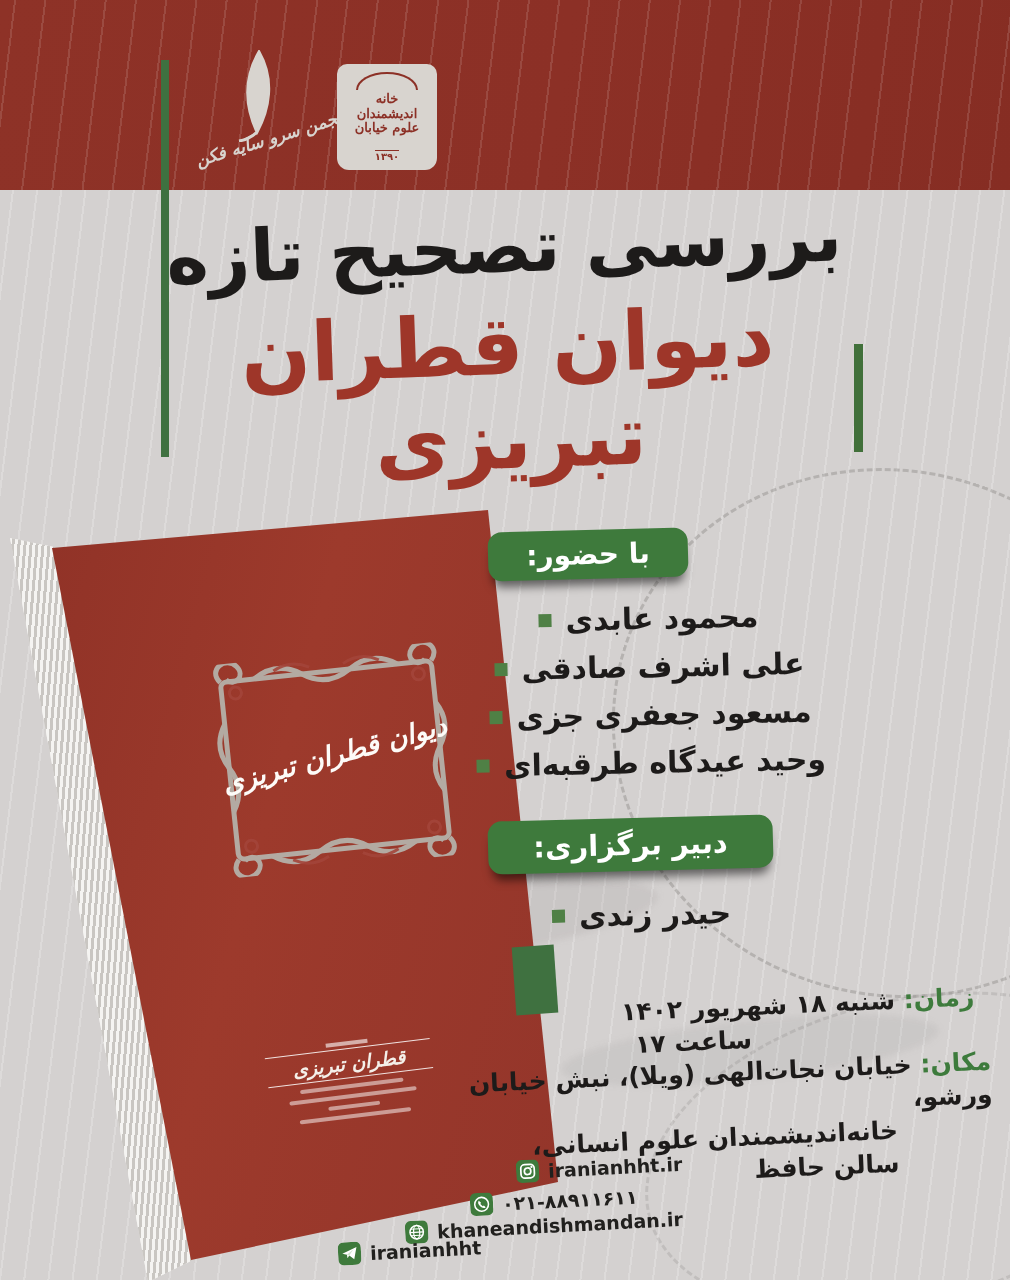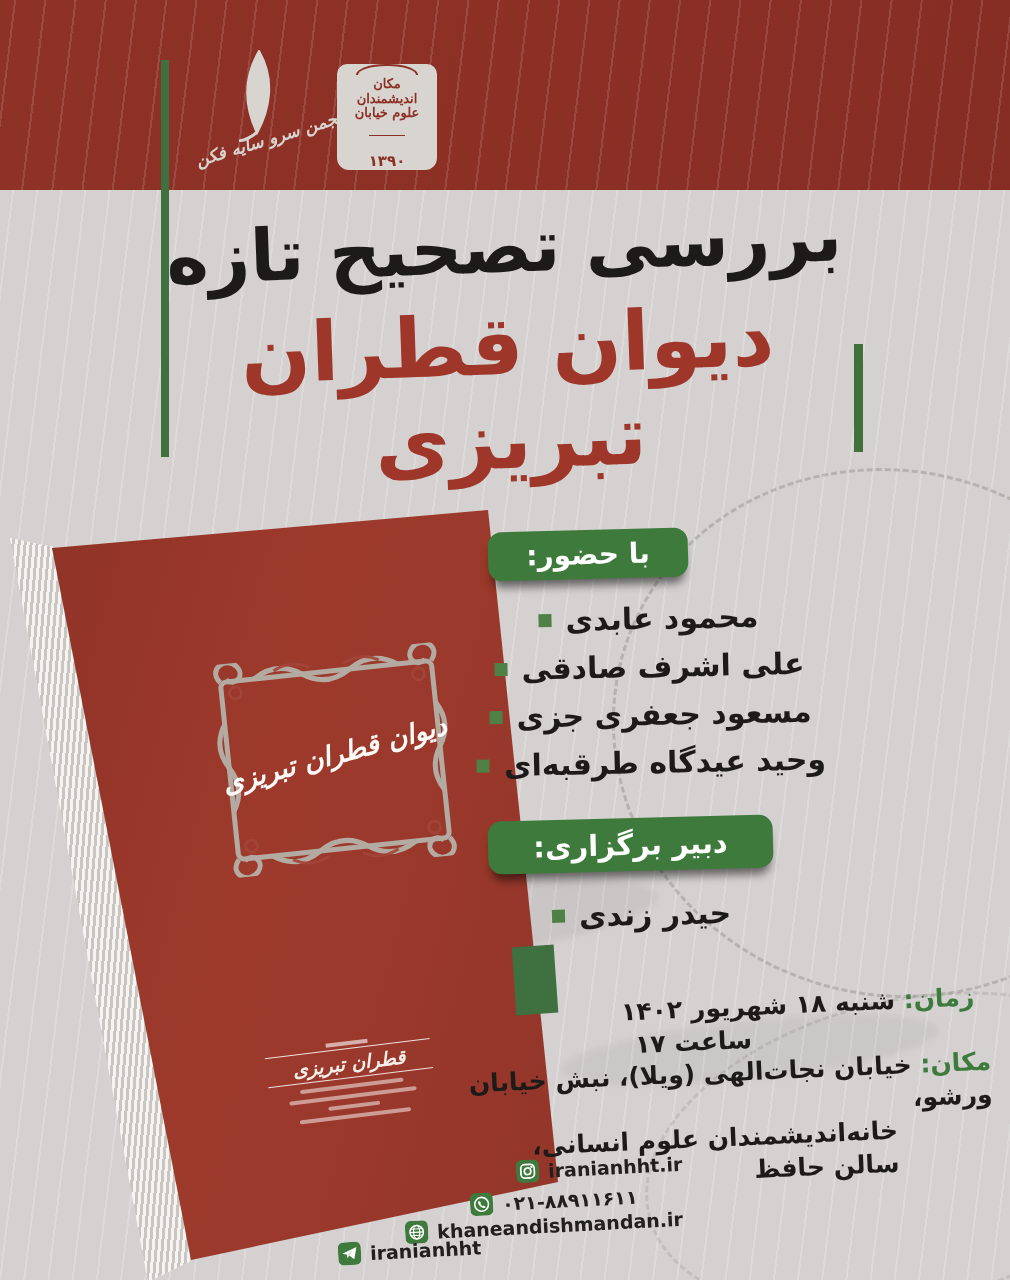--- a/index.html
+++ b/index.html
@@ -33,21 +33,21 @@
     font-family:"DejaVu Serif",serif;letter-spacing:1px;white-space:nowrap;
   }
   .stamp{
     position:absolute;left:337px;top:64px;width:100px;height:106px;
     background:#d8d4cf;border-radius:10px 10px 12px 12px;
     display:flex;flex-direction:column;align-items:center;justify-content:center;
     color:#8c3026;text-align:center;direction:rtl;
   }
   .stamp .arch{width:58px;height:16px;border-radius:50% 50% 0 0/100% 100% 0 0;border:2px solid #8c3026;border-bottom:none;margin-bottom:2px;}
   .stamp .l{font-weight:bold;font-size:13px;line-height:1.12;font-family:"DejaVu Serif",serif;}
-  .stamp .yr{margin-top:14px;font-size:15px;font-weight:bold;letter-spacing:2px;border-top:1px solid #8c3026;padding-top:16px;}
+  .stamp .yr{margin-top:14px;font-size:10px;font-weight:bold;letter-spacing:2px;border-top:1px solid #8c3026;padding-top:0;}
 
   
   .titles{
     position:absolute;left:150px;top:206px;width:715px;z-index:2;
     text-align:center;transform:rotate(-2deg);direction:rtl;
   }
   .title1{font-size:72px;font-weight:900;color:#1d1b1a;line-height:1.15;letter-spacing:-1px;}
   .title2{font-size:82px;font-weight:900;color:#9e3629;line-height:1.15;margin-top:10px;}
   .title-bar{position:absolute;left:854px;top:344px;width:9px;height:108px;background:#41703a;z-index:2;}
 
@@ -135,21 +135,21 @@
 
     <div class="logo-left">
       <svg width="70" height="92" viewBox="0 0 70 92">
         <path d="M38 2 C22 30 24 56 36 82 C48 60 54 30 38 2 Z M36 82 C30 88 24 90 18 91" fill="#d8d4cf" stroke="#d8d4cf" stroke-width="3"></path>
       </svg>
       <div class="cal">انجمن سرو سایه فکن</div>
     </div>
 
     <div class="stamp">
       <div class="arch"></div>
-      <div class="l">مکان</div>
+      <div class="l">خانه</div>
       <div class="l">اندیشمندان</div>
       <div class="l">علوم خیابان</div>
       <div class="yr">۱۳۹۰</div>
     </div>
   </div>
 
   <div class="green-line"></div>
 
   <div class="titles">
     <div class="title1">بررسی تصحیح تازه</div>

